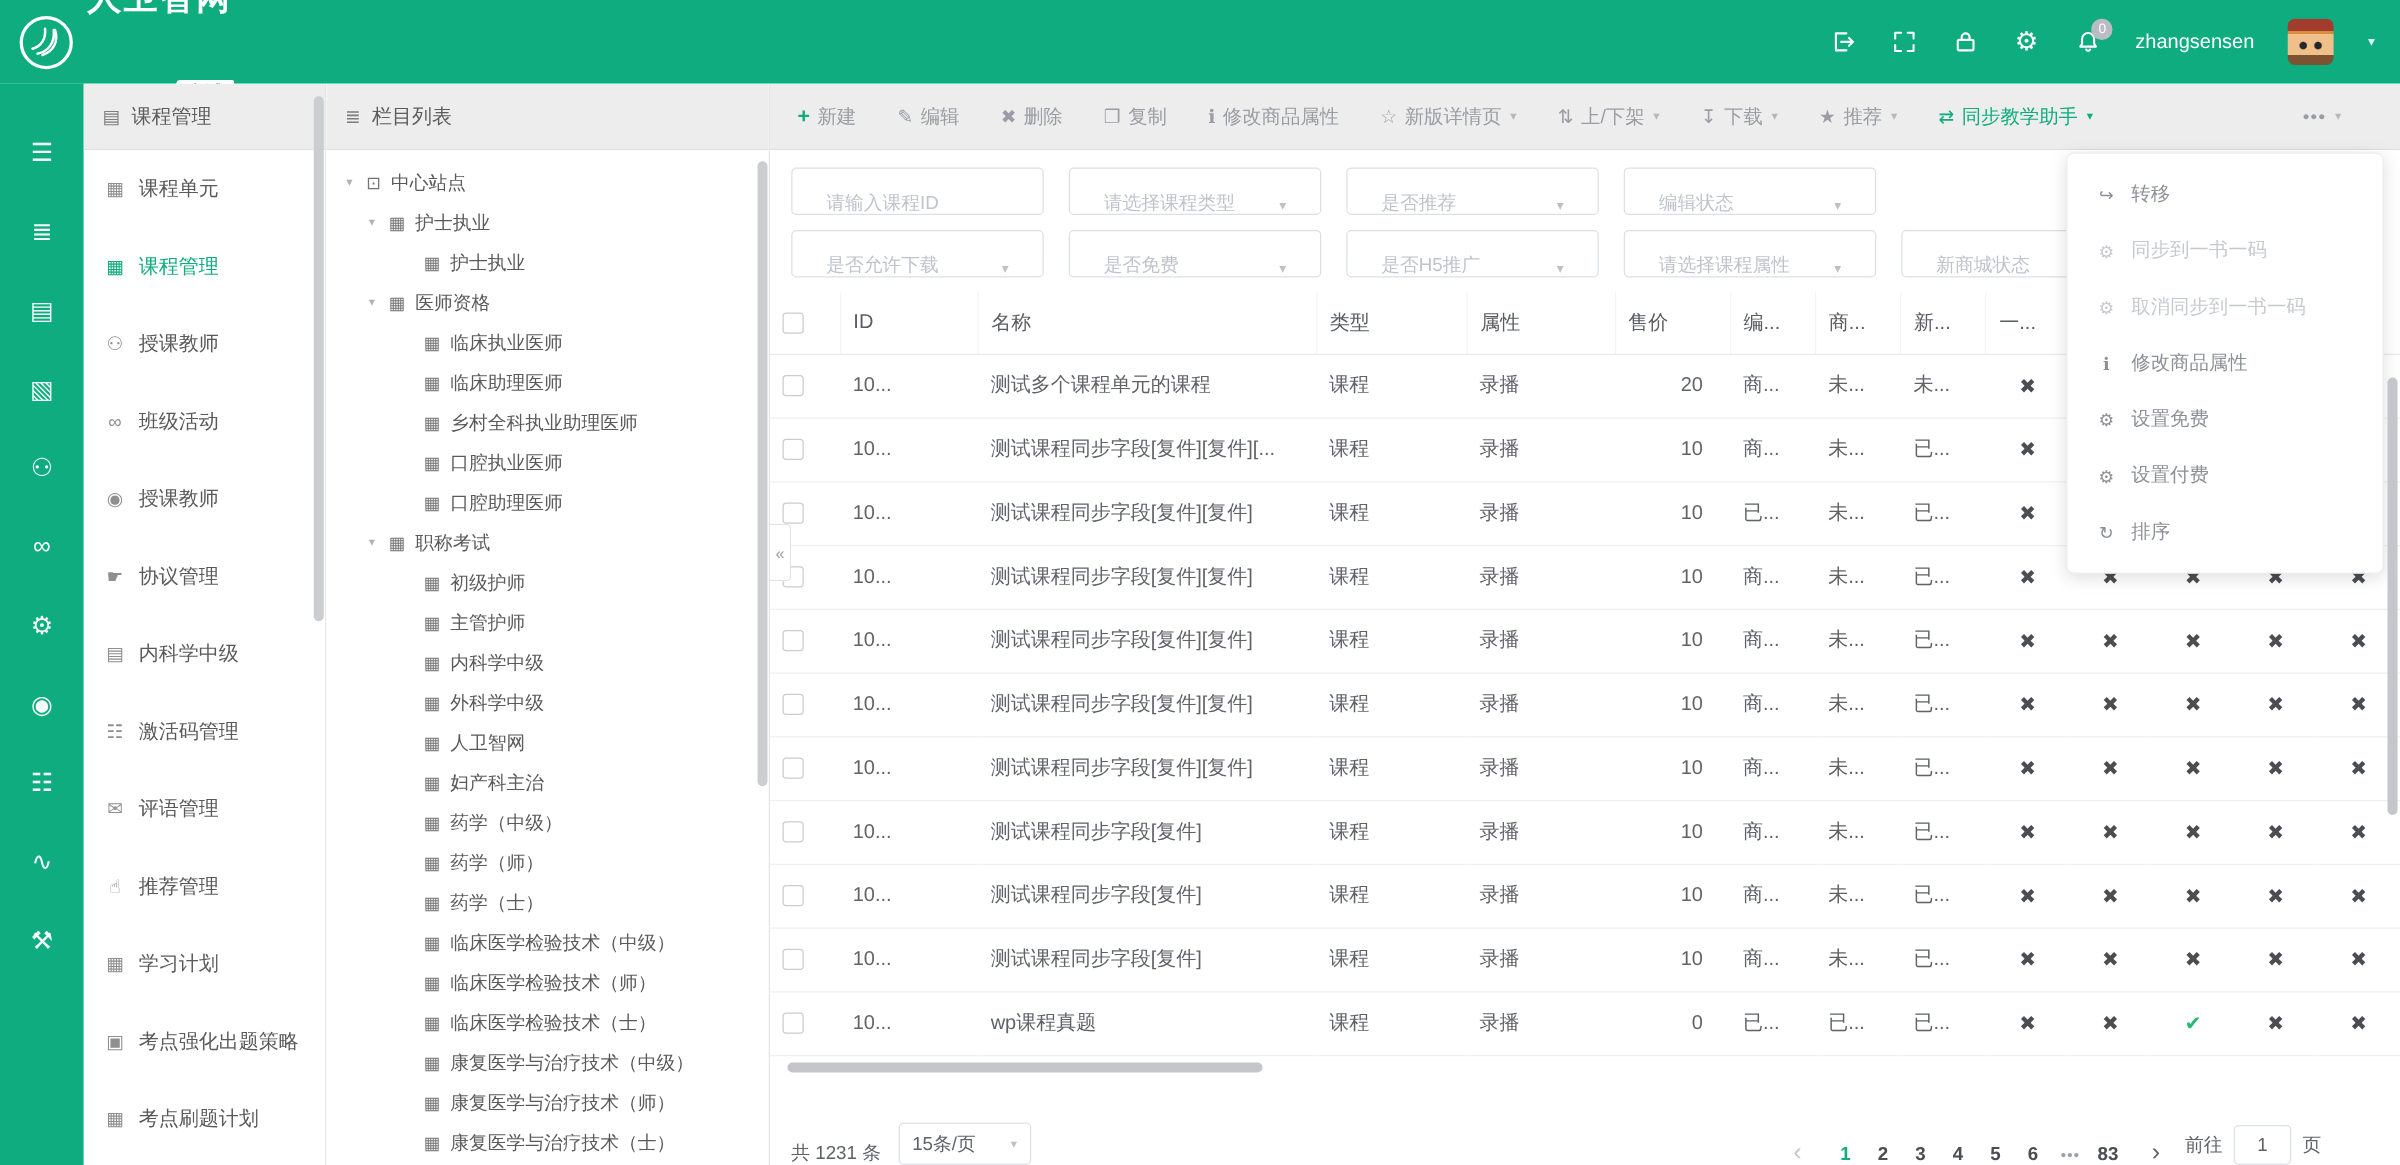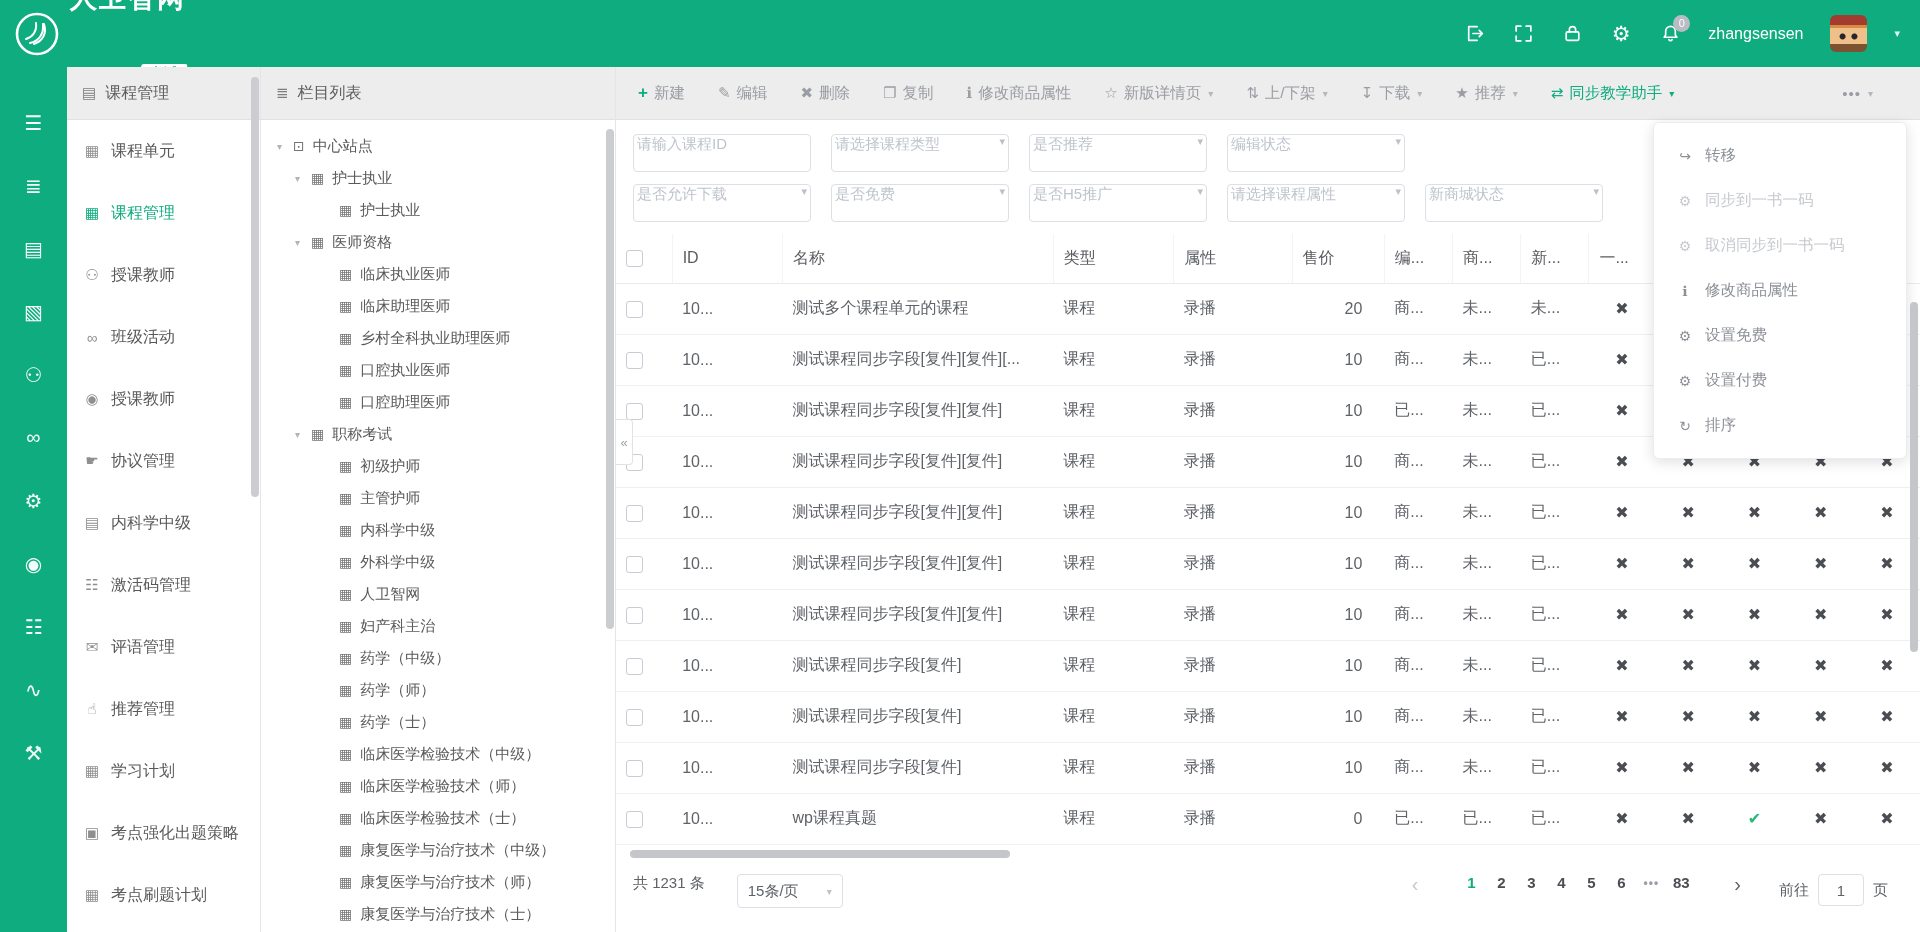--- a/index.html
+++ b/index.html
@@ -65,40 +65,40 @@
   .tbtn .ticon{font-size:15px;}
   .tbtn .tlabel:empty,.tbtn .tcaret:empty{display:none;}
   .tbtn .tcaret{font-size:10px;color:#b4b7bd;margin-left:1px;}
   .tbtn[data-state="primary"] .ticon{color:#0EAC7E;font-weight:700;font-size:17px;}
   .tbtn[data-state="active"]{color:#0EAC7E;}
   .tbtn[data-state="active"] .ticon,.tbtn[data-state="active"] .tcaret{color:#0EAC7E;}
   .tbtn:last-child{margin-left:auto;margin-right:46px;letter-spacing:1px;}
 
   .filterbar{padding:14px 0 0 17px;flex:0 0 auto;}
   .frow{display:flex;gap:20px;margin-bottom:12px;}
-  .fctl{width:178px;height:38px;border:1px solid #dcdfe6;border-radius:4px;background:#fff;display:flex;align-items:flex-start;padding:0 3px;cursor:pointer;}
+  .fctl{width:202px;height:38px;border:1px solid #dcdfe6;border-radius:4px;background:#fff;display:flex;align-items:flex-end;padding:0 27px;cursor:pointer;}
   .fctl input{flex:1;min-width:0;border:none;outline:none;background:transparent;font-size:15px;color:#606266;font-family:inherit;cursor:inherit;}
   .fctl input::placeholder{color:#bfc4cc;}
   .fcaret{color:#bcc0c7;font-size:11px;margin-left:4px;}
 
   .grid{flex:0 0 auto;}
   table{width:100%;border-collapse:collapse;table-layout:fixed;}
   th{height:49px;font-weight:500;font-size:16px;color:#595c61;text-align:left;padding:0 10px;background:#fff;border-bottom:1px solid #e8eaee;border-right:1px solid #f3f4f6;white-space:nowrap;overflow:hidden;}
   th:last-child{border-right:none;}
   td{height:51px;font-size:16px;color:#5f6368;padding:0 10px;border-bottom:1px solid #eef0f4;white-space:nowrap;overflow:hidden;text-overflow:ellipsis;}
   .col-price{text-align:right;padding-right:22px;}
   .col-mark{text-align:center;}
   .checkbox{display:inline-block;width:17px;height:17px;border:1px solid #c9ccd4;border-radius:3px;background:#fff;vertical-align:middle;cursor:pointer;}
   .mark{font-size:16px;color:#4a4d52;}
   .mark[data-s="check"]{color:#27b876;}
 
   .hscroll{height:9px;margin:5px 6px 0;position:relative;flex:0 0 auto;}
   .hscroll .hthumb{position:absolute;left:8px;top:0;width:380px;height:8px;border-radius:4px;background:#c4c6ca;cursor:pointer;}
 
-  .pagebar{margin-top:auto;height:58px;display:flex;align-items:flex-start;gap:32px;padding:0 32px 0 17px;font-size:15px;color:#5f6368;flex:0 0 auto;}
+  .pagebar{margin-top:auto;height:58px;display:flex;align-items:flex-end;gap:14px;padding:0 63px 0 17px;font-size:15px;color:#5f6368;flex:0 0 auto;}
   .psize{width:106px;height:34px;border:1px solid #dcdfe6;border-radius:4px;display:flex;align-items:center;justify-content:space-between;padding:0 10px;cursor:pointer;white-space:nowrap;}
   .psize .fcaret{font-size:10px;}
   .pspacer{flex:1;}
   .parrow{font-size:20px;padding:0 6px;cursor:pointer;color:#5f6368;line-height:1;}
   .parrow[data-state="disabled"]{color:#c3c7cd;}
   .page{min-width:30px;text-align:center;font-weight:600;color:#4a4d52;cursor:pointer;padding:0 3px;}
   .page[data-state="active"]{color:#0EAC7E;}
   .page[data-state="more"]{color:#9aa0a8;font-size:12px;letter-spacing:1px;}
   .goto{display:flex;align-items:center;gap:9px;}
   .goto input{width:46px;height:32px;border:1px solid #dcdfe6;border-radius:4px;text-align:center;font-size:15px;color:#5f6368;font-family:inherit;outline:none;}

